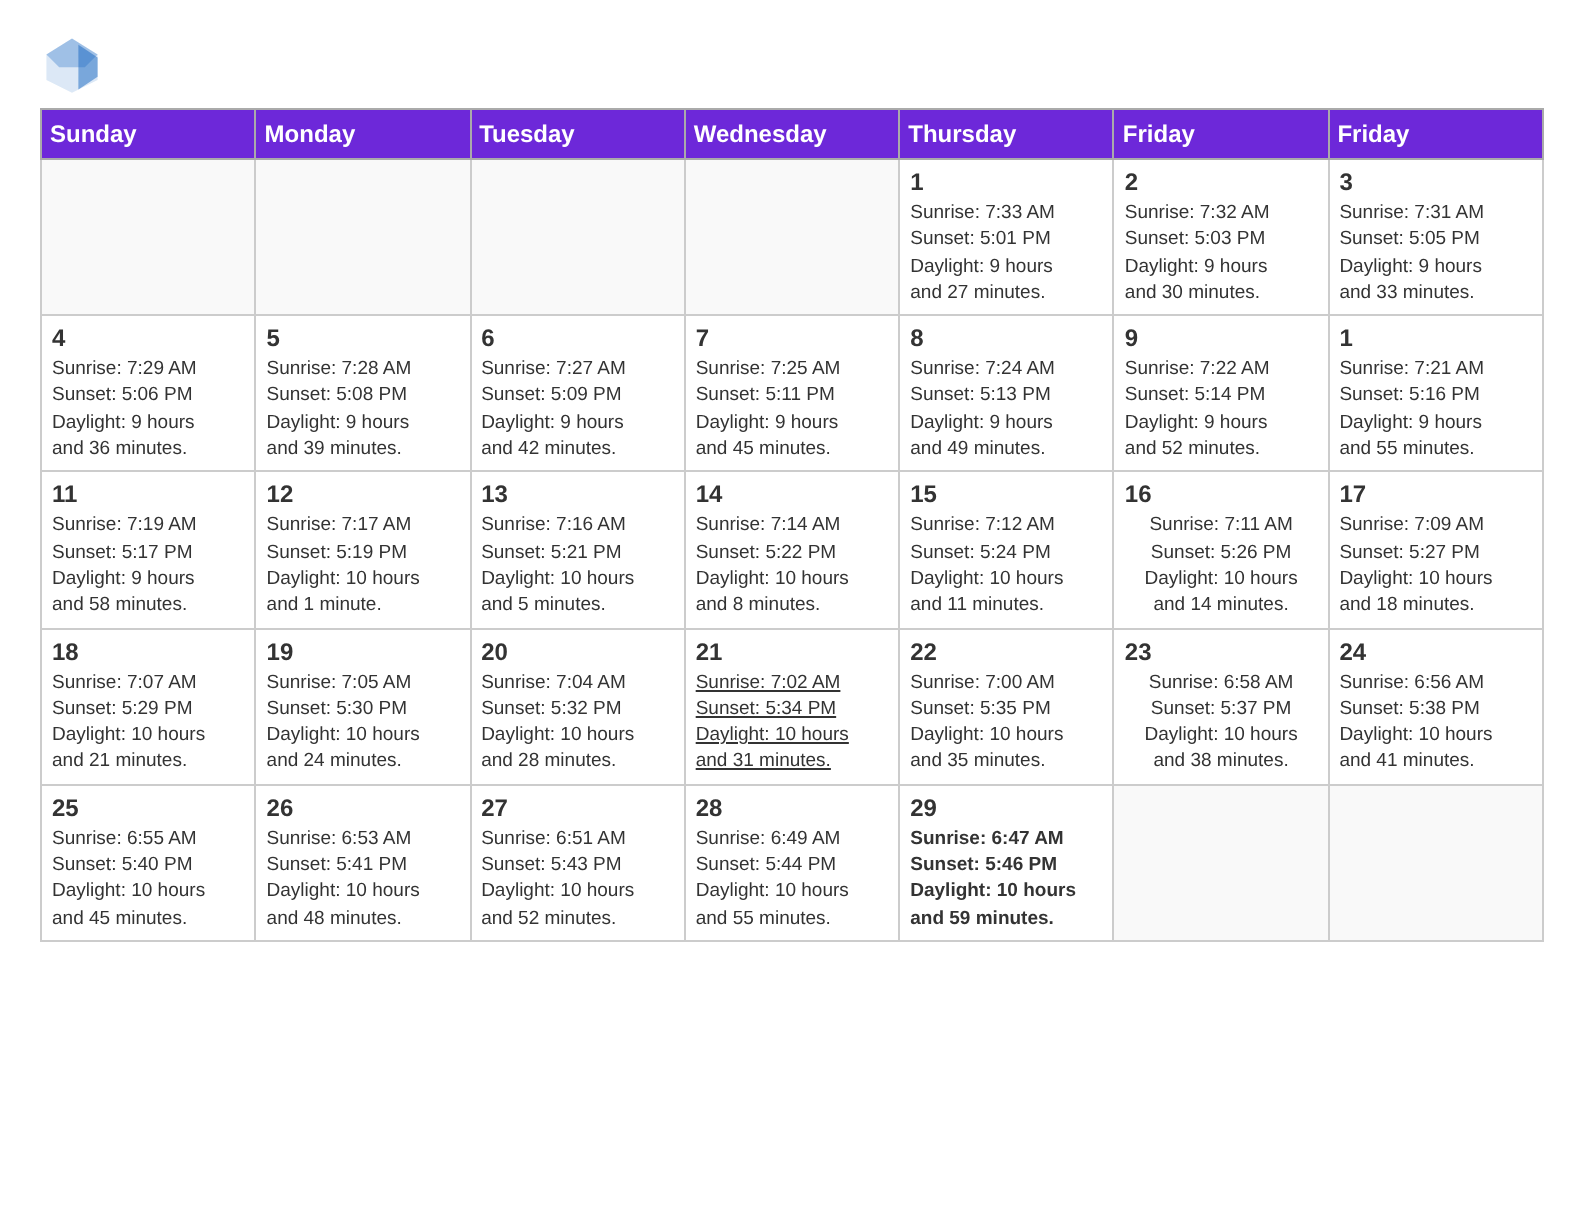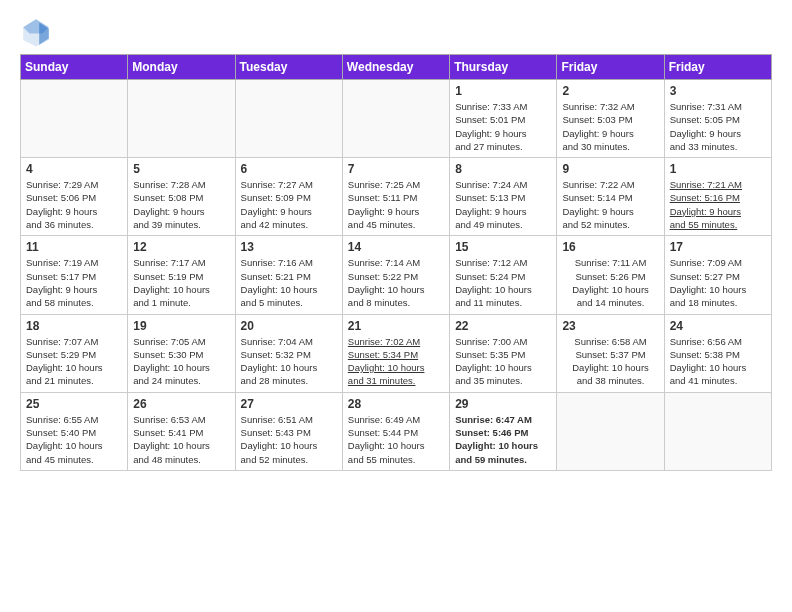--- a/index.html
+++ b/index.html
@@ -184,21 +184,21 @@
         </td>
         <td>
           <span class="day-number">9</span>
           <div class="day-detail" style="white-space: pre-line;">Sunrise: 7:22 AM
 Sunset: 5:14 PM
 Daylight: 9 hours
 and 52 minutes.</div>
         </td>
         <td>
           <span class="day-number">1</span>
-          <div class="day-detail" style="white-space: pre-line; text-decoration: underline;">Sunrise: 7:21 AM
+          <div class="day-detail" style="white-space: pre-line;">Sunrise: 7:21 AM
 Sunset: 5:16 PM
 Daylight: 9 hours
 and 55 minutes.</div>
         </td>
       </tr>
       <tr>
         <td>
           <span class="day-number">11</span>
           <div class="day-detail" style="white-space: pre-line;">Sunrise: 7:19 AM
 Sunset: 5:17 PM

